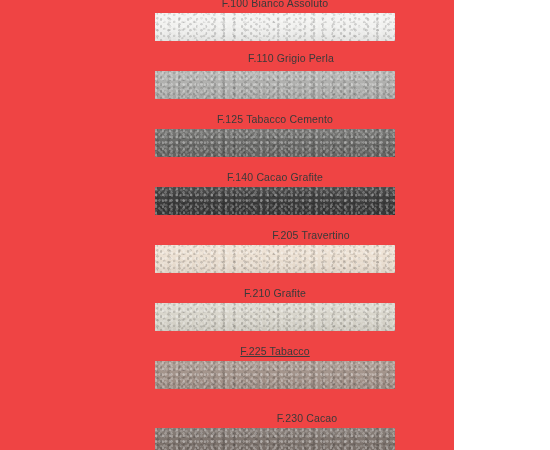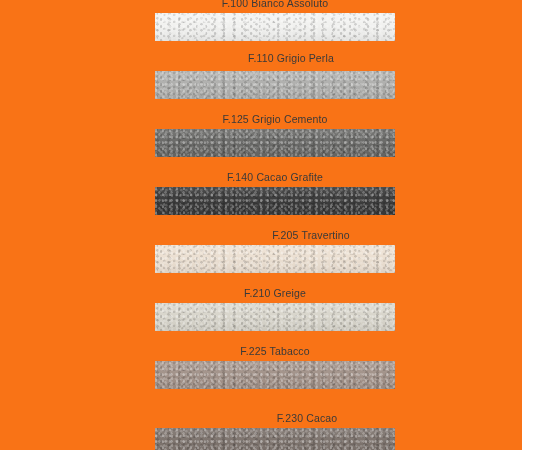--- a/index.html
+++ b/index.html
@@ -9,23 +9,23 @@
   body {
     width: 550px;
     height: 450px;
     background: #ffffff;
     font-family: "Liberation Sans", sans-serif;
     overflow: hidden;
   }
 
   #swatch-chart {
     position: relative;
-    width: 522px;
+    width: 454px;
     height: 450px;
-    background: #f97316;
+    background: #ef4444;
   }
 
   .swatch-entry {
     position: absolute;
     left: 0;
     width: 550px;
   }
 
   .swatch-label {
     position: absolute;
@@ -96,49 +96,49 @@
       </div>
     </div>
     <div class="swatch-entry" style="top: 0px;">
       <div class="swatch-label" style="top: 52px; margin-left: 16px;">F.110 Grigio Perla</div>
       <div class="swatch-band" style="top: 71px; height: 28px; left: 155px; width: 240px; background-color: rgb(176, 176, 174);">
         <div class="grain"></div>
         <div class="sheen"></div>
       </div>
     </div>
     <div class="swatch-entry" style="top: 0px;">
-      <div class="swatch-label" style="top: 113px;">F.125 Grigio Cemento</div>
+      <div class="swatch-label" style="top: 113px;">F.125 Tabacco Cemento</div>
       <div class="swatch-band" style="top: 129px; height: 28px; left: 155px; width: 240px; background-color: rgb(106, 106, 104);">
         <div class="grain"></div>
         <div class="sheen"></div>
       </div>
     </div>
     <div class="swatch-entry" style="top: 0px;">
       <div class="swatch-label" style="top: 171px;">F.140 Cacao Grafite</div>
       <div class="swatch-band" style="top: 187px; height: 28px; left: 155px; width: 240px; background-color: rgb(59, 59, 59);">
         <div class="grain"></div>
         <div class="sheen"></div>
       </div>
     </div>
     <div class="swatch-entry" style="top: 0px;">
       <div class="swatch-label" style="top: 229px; margin-left: 36px;">F.205 Travertino</div>
       <div class="swatch-band" style="top: 245px; height: 28px; left: 155px; width: 240px; background-color: rgb(236, 224, 210);">
         <div class="grain"></div>
         <div class="sheen"></div>
       </div>
     </div>
     <div class="swatch-entry" style="top: 0px;">
-      <div class="swatch-label" style="top: 287px;">F.210 Greige</div>
+      <div class="swatch-label" style="top: 287px;">F.210 Grafite</div>
       <div class="swatch-band" style="top: 303px; height: 28px; left: 155px; width: 240px; background-color: rgb(217, 214, 204);">
         <div class="grain"></div>
         <div class="sheen"></div>
       </div>
     </div>
     <div class="swatch-entry" style="top: 0px;">
-      <div class="swatch-label" style="top: 345px;">F.225 Tabacco</div>
+      <div class="swatch-label" style="top: 345px; text-decoration: underline;">F.225 Tabacco</div>
       <div class="swatch-band" style="top: 361px; height: 28px; left: 155px; width: 240px; background-color: rgb(163, 147, 138);">
         <div class="grain"></div>
         <div class="sheen"></div>
       </div>
     </div>
     <div class="swatch-entry" style="top: 0px;">
       <div class="swatch-label" style="top: 412px; margin-left: 32px;">F.230 Cacao</div>
       <div class="swatch-band" style="top: 428px; height: 28px; left: 155px; width: 240px; background-color: rgb(125, 115, 109);">
         <div class="grain"></div>
         <div class="sheen"></div>

